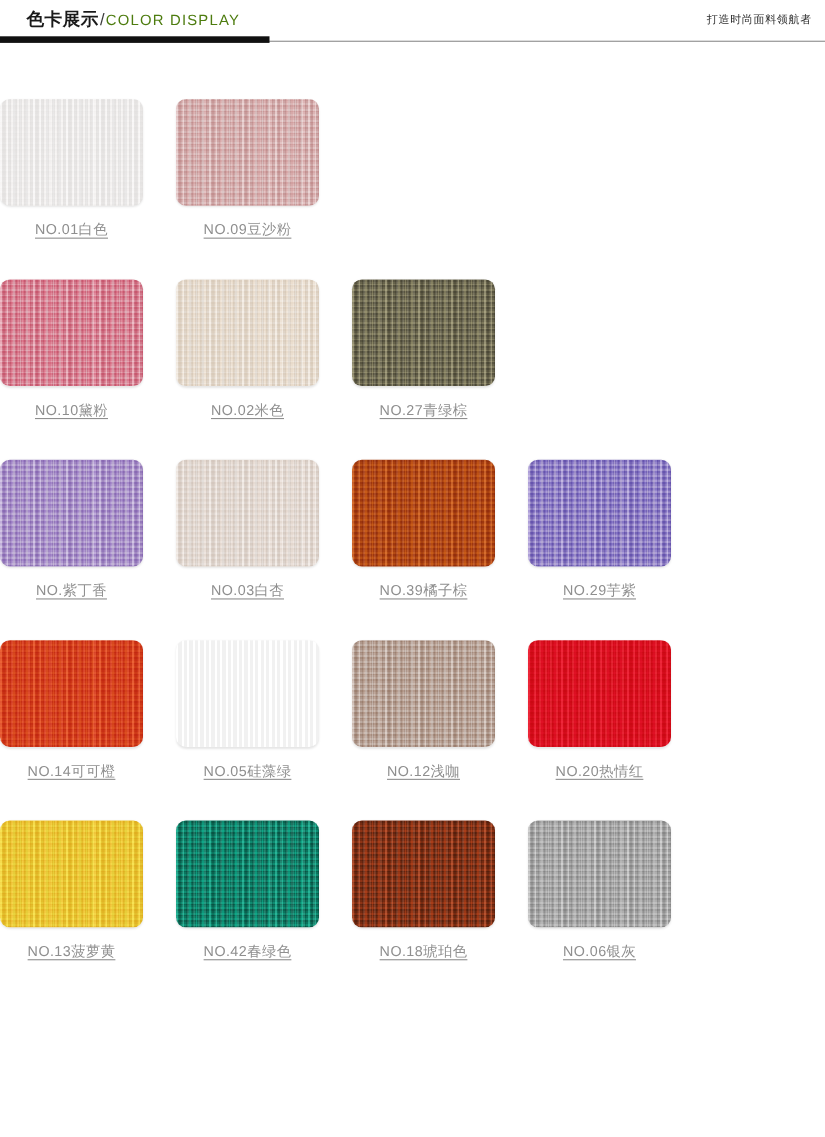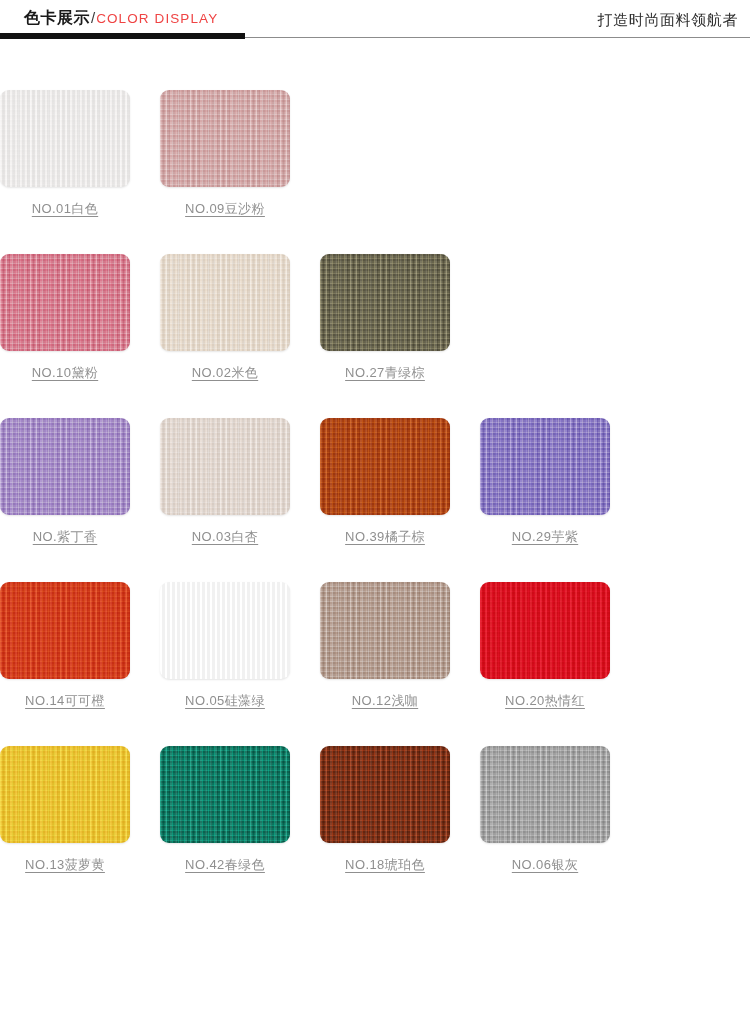--- a/index.html
+++ b/index.html
@@ -33,29 +33,29 @@
     color: #1a1a1a;
     letter-spacing: 0.5px;
   }
   .title-sep {
     font-size: 15px;
     color: #3a3a3a;
     margin: 0 1px;
   }
   .title-en {
     font-size: 13.5px;
-    color: #ef4444;
+    color: #4d7c0f;
     letter-spacing: 1.1px;
     font-weight: normal;
   }
   .header-tagline {
     position: absolute;
     right: 12px;
     top: 11px;
-    font-size: 15px;
+    font-size: 10px;
     color: #2e2e2e;
     letter-spacing: 0.6px;
     white-space: nowrap;
   }
   .header-rule-thin {
     position: absolute;
     left: 0;
     top: 37px;
     width: 750px;
     height: 1px;

